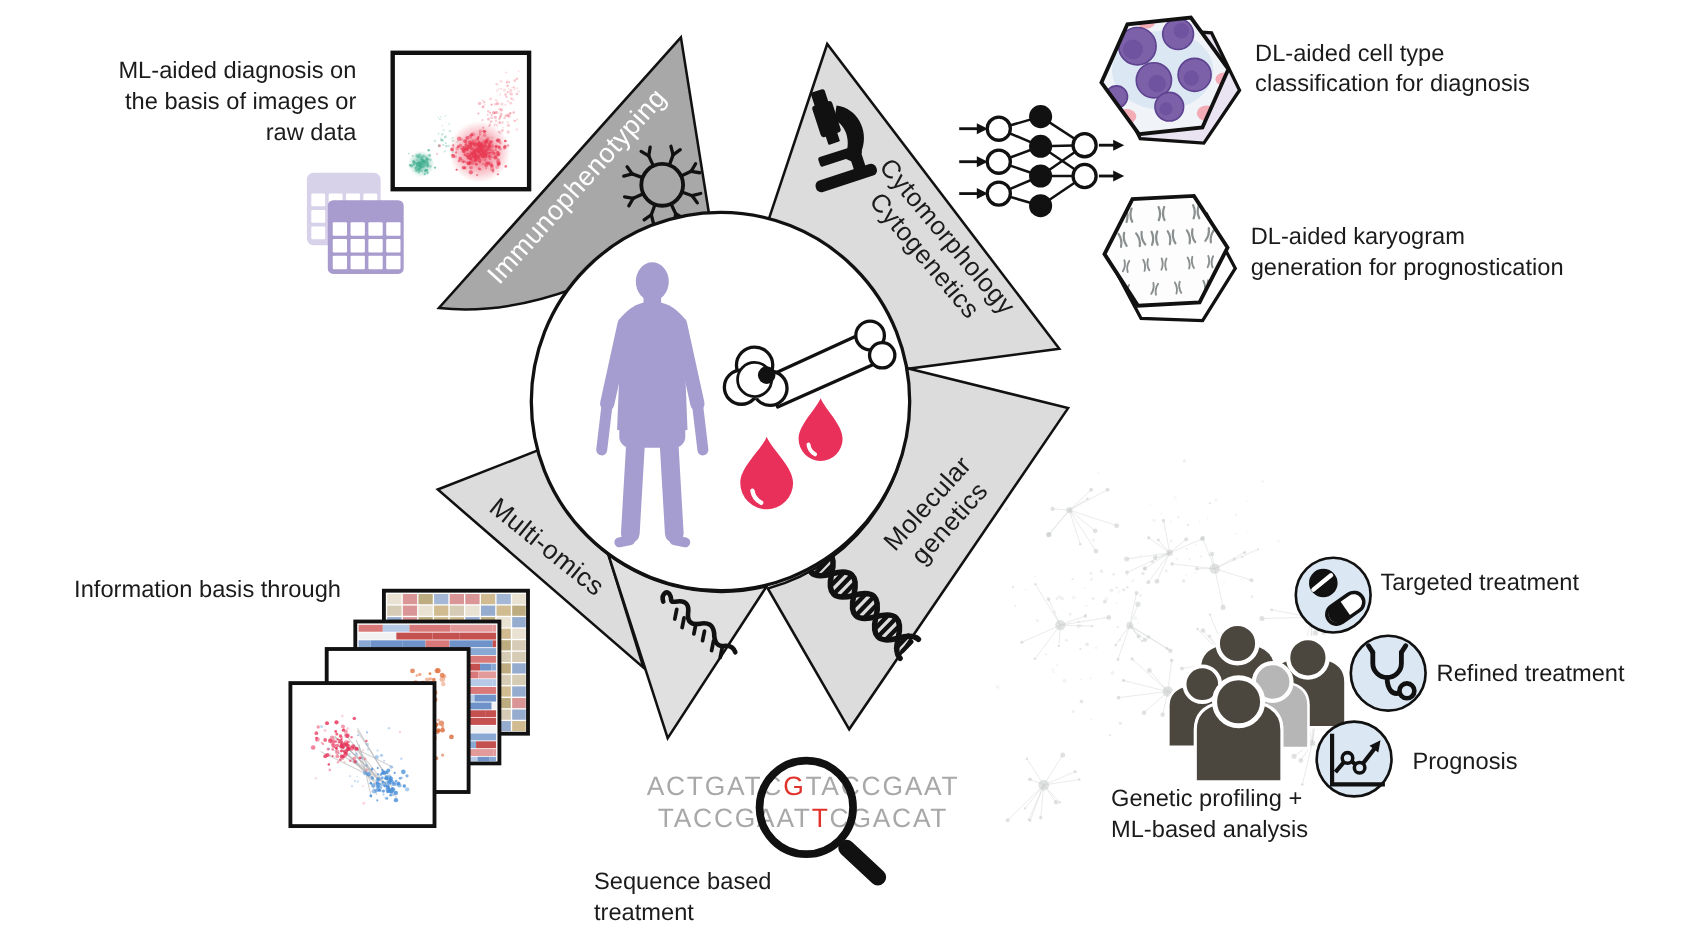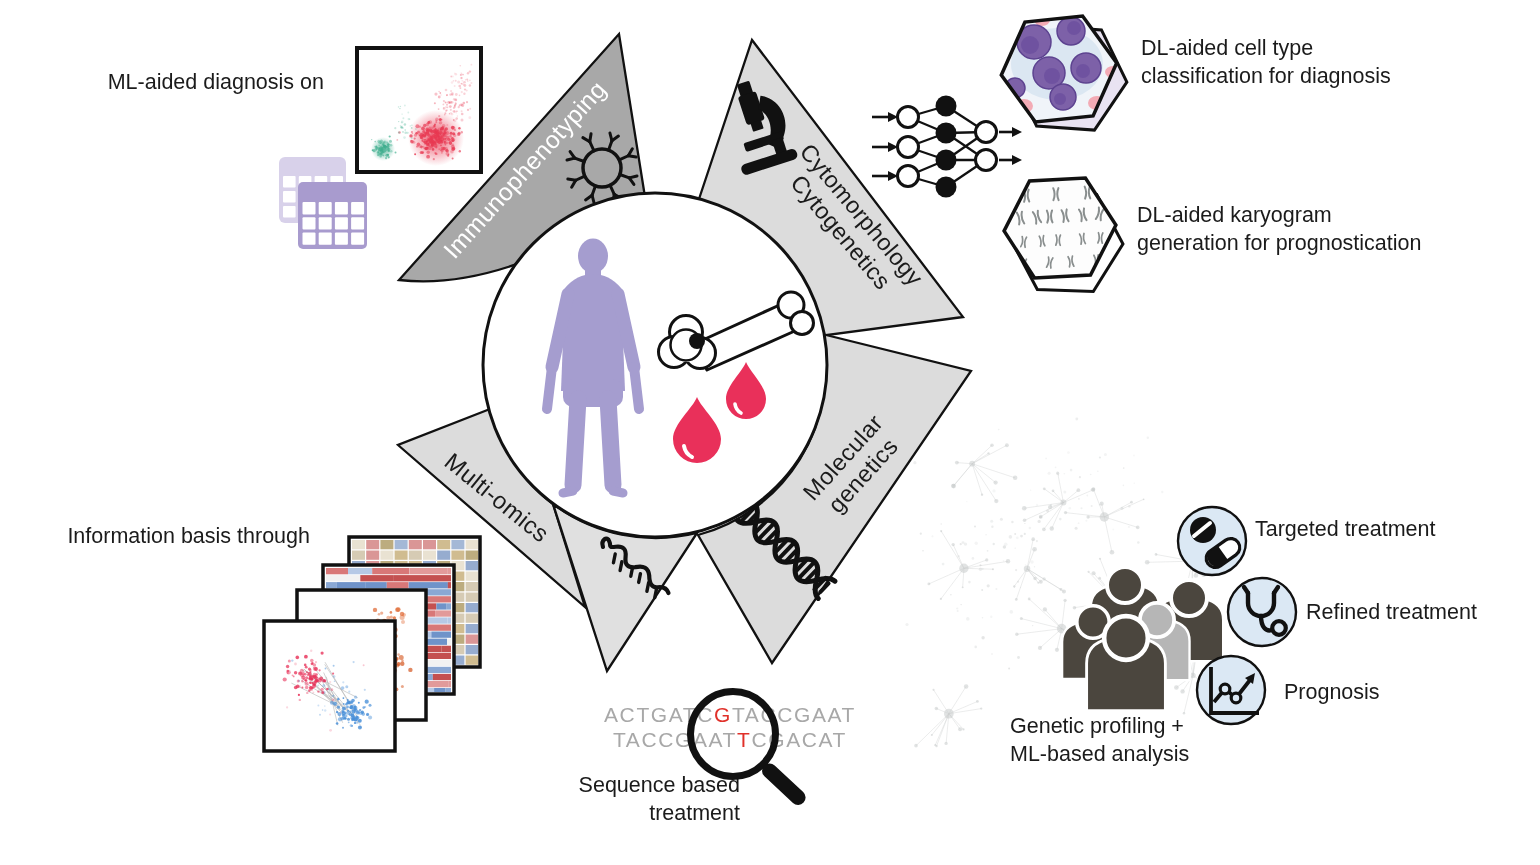--- a/index.html
+++ b/index.html
@@ -4,21 +4,21 @@
 <style>
   html,body{margin:0;padding:0;background:#fff}
   .stage{position:relative;width:1540px;height:865px;overflow:hidden;background:#fff;
          font-family:"Liberation Sans",sans-serif}
   .stage svg{position:absolute;left:0;top:0;z-index:1;display:block}
   .lbl{position:absolute;z-index:2;font-size:21.5px;line-height:1.31;color:#1b1b1b;white-space:nowrap}
   .lbl.right{text-align:right}
   .lbl span{display:block}
   .rlbl{position:absolute;z-index:2;text-align:center;font-size:24px;color:#1b1b1b;letter-spacing:.4px;white-space:nowrap}
   .rlbl span{display:block;line-height:1.13}
-  .seq{position:absolute;z-index:2;font-size:21px;letter-spacing:1.6px;color:#a8a8a8;text-align:center;line-height:1.2;white-space:nowrap}
+  .seq{position:absolute;z-index:2;font-size:24px;letter-spacing:1.6px;color:#a8a8a8;text-align:center;line-height:1.2;white-space:nowrap}
   .seq .red{color:#e0312a}
   .seq span{display:inline}
   .magc{position:absolute;z-index:3;width:92px;height:92px;border:7px solid #111;border-radius:50%;box-sizing:border-box;left:687px;top:688px}
   .magh{position:absolute;z-index:3;left:763px;top:761px;width:54px;height:15px;background:#111;border-radius:8px;transform:rotate(43deg);transform-origin:4px 50%}
 </style>
 </head>
 <body>
 
 <div class="stage">
 
@@ -1777,22 +1777,24 @@
     <g fill="none" stroke="#111" stroke-width="3.8">
       <path d="M1211,667 L1211,713 L1259,713"></path>
       <path d="M1214,702 L1225,689 L1236,698 L1250,680"></path>
       <circle cx="1225" cy="689" r="4.8" fill="#dbe8f4" stroke-width="3.2"></circle>
       <circle cx="1236" cy="698" r="4.8" fill="#dbe8f4" stroke-width="3.2"></circle>
       <polygon points="1255,673 1253,684 1245,678" fill="#111" stroke="none"></polygon>
     </g>
   </g>
 </svg>
 
-<div class="lbl right" style="left:40px;top:68px;width:284px">
+<div class="lbl right" style="left:40px;top:50px;width:284px">
   <span>ML-aided diagnosis on</span>
+  <span>the basis of images or</span>
+  <span>raw data</span>
 </div>
 
 <div class="lbl" style="left:1141px;top:34px">
   <span>DL-aided cell type</span>
   <span>classification for diagnosis</span>
 </div>
 
 <div class="lbl" style="left:1137px;top:201px">
   <span>DL-aided karyogram</span>
   <span>generation for prognostication</span>
@@ -1810,21 +1812,21 @@
 <div class="lbl" style="left:1255px;top:515px">
   <span>Targeted treatment</span>
 </div>
 <div class="lbl" style="left:1306px;top:598px">
   <span>Refined treatment</span>
 </div>
 <div class="lbl" style="left:1284px;top:678px">
   <span>Prognosis</span>
 </div>
 
-<div class="lbl" style="left:540px;top:771px;width:200px;text-align:right">
+<div class="lbl" style="left:540px;top:787px;width:200px;text-align:left">
   <span>Sequence based</span>
   <span>treatment</span>
 </div>
 
 <div class="seq" style="left:578px;top:702px;width:304px">
   <span>ACTGATC</span><span class="red">G</span><span>TACCGAAT</span><br>
   <span>TACCGAAT</span><span class="red">T</span><span>CGACAT</span>
 </div>
 
 <div class="rlbl" style="left:365px;top:156px;width:320px;transform:rotate(-48deg);color:#fff;font-size:24.5px">

